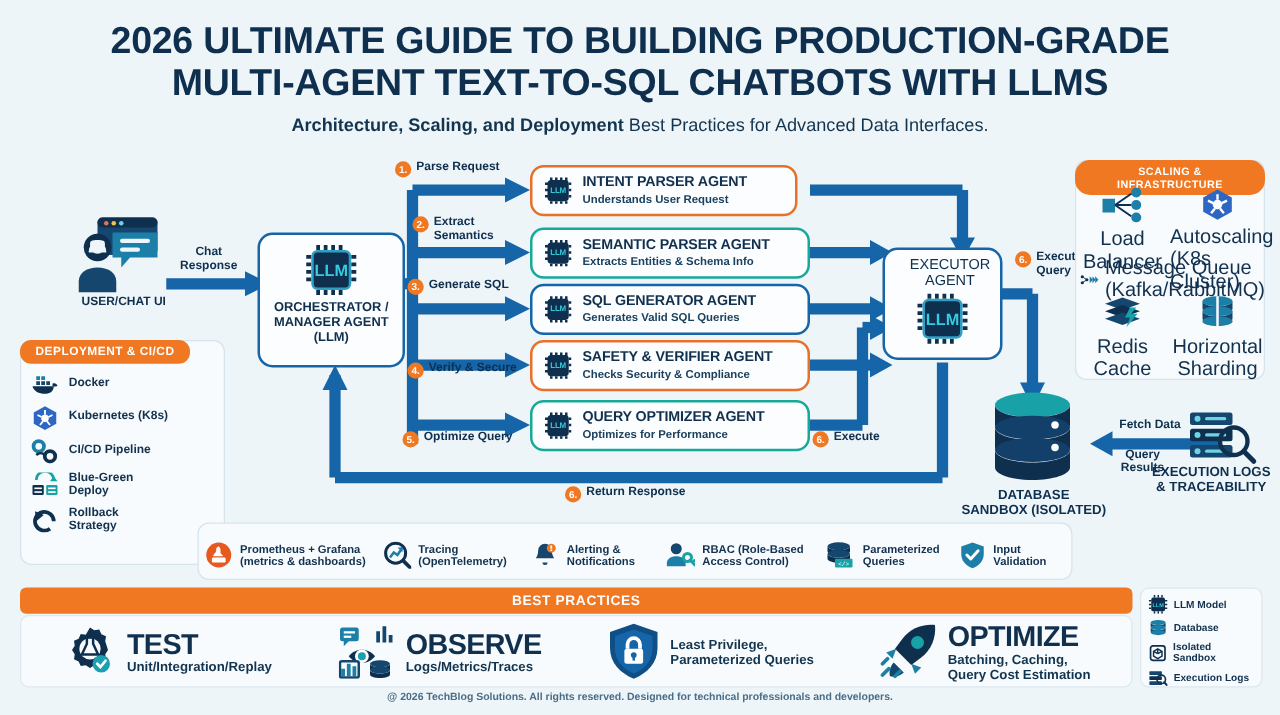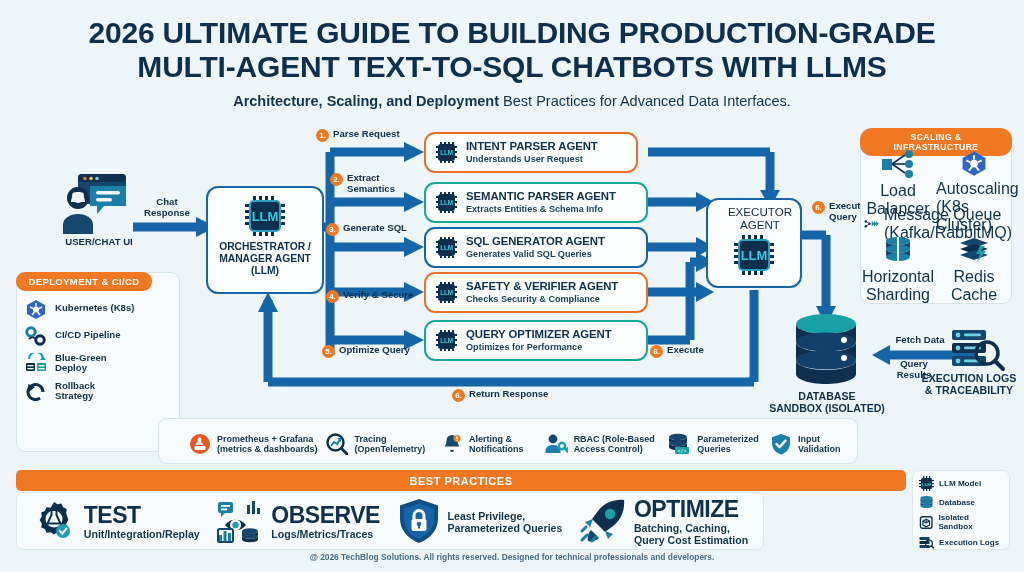--- a/index.html
+++ b/index.html
@@ -97,32 +97,32 @@
 
   
   .side { position:absolute; }
   .side .panel { width:100%; height:100%; padding-top:3px;}
   .side .hdbar { position:absolute; top:0; left:0; }
   .sitem { display:flex; align-items:center; gap:8px; padding:3.5px 9px; }
   .sitem .nm { font-size:9.6px; font-weight:800; color:#12314f; line-height:10.5px; white-space:pre-line;}
 
   
   .monbar { position:absolute; left:158px; top:418px; width:700px; height:46px; }
-  .monbar .panel { width:100%; height:100%; display:flex; align-items:center; padding-left:30px; gap:0; padding-top:6px;}
+  .monbar .panel { width:100%; height:100%; display:flex; align-items:center; padding-left:5px; gap:0; padding-top:6px;}
   .mitem { display:flex; align-items:center; gap:6px; }
   .mitem .nm { font-size:9px; font-weight:800; color:#12314f; line-height:10.2px; white-space:pre-line;}
 
   
   .bp-hd {
     position:absolute; left:16px; top:470px; width:890px; height:21px;
     background:#f07822; border-radius:5px; color:#fff; font-weight:800;
     font-size:11px; letter-spacing:.5px; display:flex; align-items:center; justify-content:center;
   }
   .bp-body {
-    position:absolute; left:16px; top:492px; width:748px; height:58px;
+    position:absolute; left:16px; top:492px; width:890px; height:58px;
     background:#f7fbfd; border:1px solid #dde8f0; border-radius:7px;
     display:flex; align-items:center; justify-content:space-around; padding:0 6px;
   }
   .bp { display:flex; align-items:center; gap:8px; }
   .bp .tt { font-size:23px; font-weight:800; color:#10304e; letter-spacing:-.5px; line-height:24px;}
   .bp .ss { font-size:10.6px; font-weight:800; color:#13344f; line-height:12px; white-space:pre-line; margin-top:1px;}
 
   
   .legend { position:absolute; left:912px; top:470px; width:98px; height:80px;
     background:#f7fbfd; border:1px solid #dde8f0; border-radius:7px; padding:5px 6px;}
@@ -479,20 +479,32 @@
     </svg>
   </div>
   <div class="bigcaption" style="left:914px;top:372px;width:110px;">EXECUTION LOGS
 &amp; TRACEABILITY</div>
 
   <div class="side" style="left:16px;top:272px;width:164px;height:180px;">
     <div class="panel"></div>
     <div class="panel-hd hdbar" style="position:absolute;top:0;left:0;width:136px;text-align:center;">DEPLOYMENT &amp; CI/CD</div>
     <div style="position:absolute;top:23px;left:0;width:136px;">
       <div class="sitem">
+        <svg width="22" height="18" viewBox="0 0 22 18">
+            <rect x="4" y="2" width="3" height="3" fill="#1c7fa8"></rect>
+            <rect x="8" y="2" width="3" height="3" fill="#1c7fa8"></rect>
+            <rect x="4" y="6" width="3" height="3" fill="#14466e"></rect>
+            <rect x="8" y="6" width="3" height="3" fill="#14466e"></rect>
+            <rect x="12" y="6" width="3" height="3" fill="#14466e"></rect>
+            <path d="M1 10h17c0 4-3 6-7 6-5 0-9-2-10-6z" fill="#0f2f4e"></path>
+            <path d="M17 8c2-1 3.5.5 4 1.5-1 .8-2.6 1-4 .5z" fill="#0f2f4e"></path>
+          </svg>
+        <div class="nm">Docker</div>
+      </div>
+      <div class="sitem">
         <svg width="22" height="20" viewBox="0 0 22 20">
             <polygon points="11,1 20,6 20,15 11,20 2,15 2,6" fill="#2e66c4"></polygon>
             <circle cx="11" cy="10.5" r="3" fill="#fff"></circle>
             <g stroke="#fff" stroke-width="1.5">
               <line x1="11" y1="4" x2="11" y2="7.5"></line>
               <line x1="17" y1="8" x2="13.7" y2="9.6"></line>
               <line x1="15" y1="16" x2="12.6" y2="13"></line>
               <line x1="7" y1="16" x2="9.4" y2="13"></line>
               <line x1="5" y1="8" x2="8.3" y2="9.6"></line>
             </g>
@@ -585,42 +597,42 @@
             <polygon points="27,4 34,11.5 27,19"></polygon>
             <polygon points="33,4 40,11.5 33,19"></polygon>
           </g>
         </svg>
       <div class="nm" style="text-align:left;">Message Queue
 (Kafka/RabbitMQ)</div>
     </div>
 
     <div style="position:absolute;top:108px;left:0;width:152px;display:flex;">
       <div style="width:76px;text-align:center;">
+        <svg width="34" height="28" viewBox="0 0 34 28">
+            <g>
+              <polygon points="3,7 17,2 31,7 17,12" fill="#14466e"></polygon>
+              <polygon points="3,13 17,8 31,13 17,18" fill="#0f2f4e"></polygon>
+              <polygon points="3,19 17,14 31,19 17,24" fill="#14466e"></polygon>
+              <polygon points="23,10 19,18 23,18 20,26 29,15 24,15 28,10" fill="#19a1a8"></polygon>
+            </g>
+          </svg>
+        <div class="nm" style="text-align:center;">Redis
+Cache</div>
+      </div>
+      <div style="width:76px;text-align:center;">
         <svg width="30" height="28" viewBox="0 0 30 28">
             <ellipse cx="15" cy="5" rx="12" ry="4" fill="#1c7fa8"></ellipse>
             <path d="M3 5v6c0 2.2 5.4 4 12 4s12-1.8 12-4V5c0 2.2-5.4 4-12 4S3 7.2 3 5z" fill="#14466e"></path>
             <ellipse cx="15" cy="13" rx="12" ry="4" fill="#1c7fa8"></ellipse>
             <path d="M3 13v6c0 2.2 5.4 4 12 4s12-1.8 12-4v-6c0 2.2-5.4 4-12 4S3 15.2 3 13z" fill="#14466e"></path>
             <ellipse cx="15" cy="21" rx="12" ry="4" fill="#1c7fa8"></ellipse>
             <rect x="14" y="1" width="2" height="26" fill="#f7fbfd"></rect>
           </svg>
         <div class="nm" style="text-align:center;">Horizontal
 Sharding</div>
-      </div>
-      <div style="width:76px;text-align:center;">
-        <svg width="34" height="28" viewBox="0 0 34 28">
-            <g>
-              <polygon points="3,7 17,2 31,7 17,12" fill="#14466e"></polygon>
-              <polygon points="3,13 17,8 31,13 17,18" fill="#0f2f4e"></polygon>
-              <polygon points="3,19 17,14 31,19 17,24" fill="#14466e"></polygon>
-              <polygon points="23,10 19,18 23,18 20,26 29,15 24,15 28,10" fill="#19a1a8"></polygon>
-            </g>
-          </svg>
-        <div class="nm" style="text-align:center;">Redis
-Cache</div>
       </div>
     </div>
   </div>
 
   <div class="monbar">
     <div class="panel">
       <div class="mitem" style="width:150px;">
         <svg width="22" height="22" viewBox="0 0 22 22">
             <circle cx="11" cy="11" r="10" fill="#e8591f"></circle>
             <rect x="5.5" y="13" width="11" height="4" rx="1" fill="#fff"></rect>

